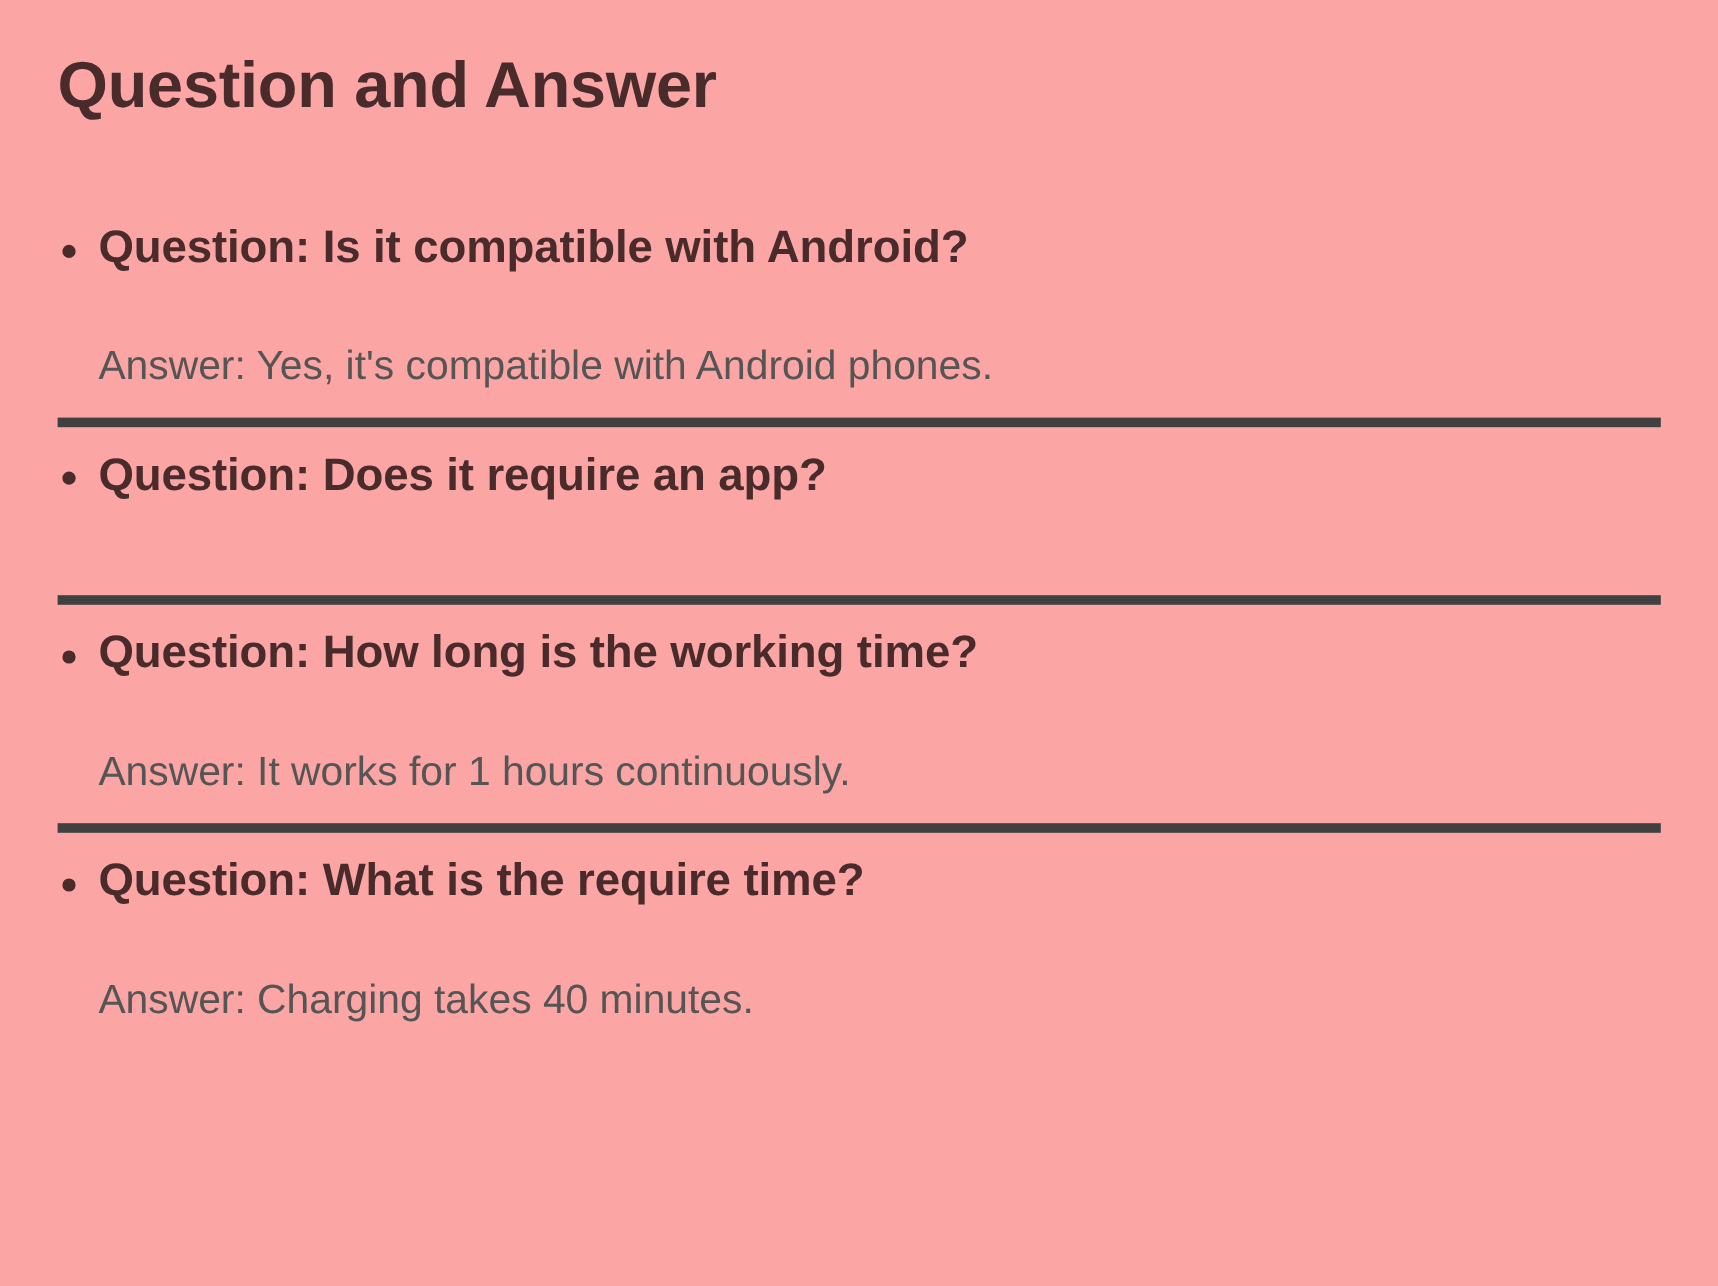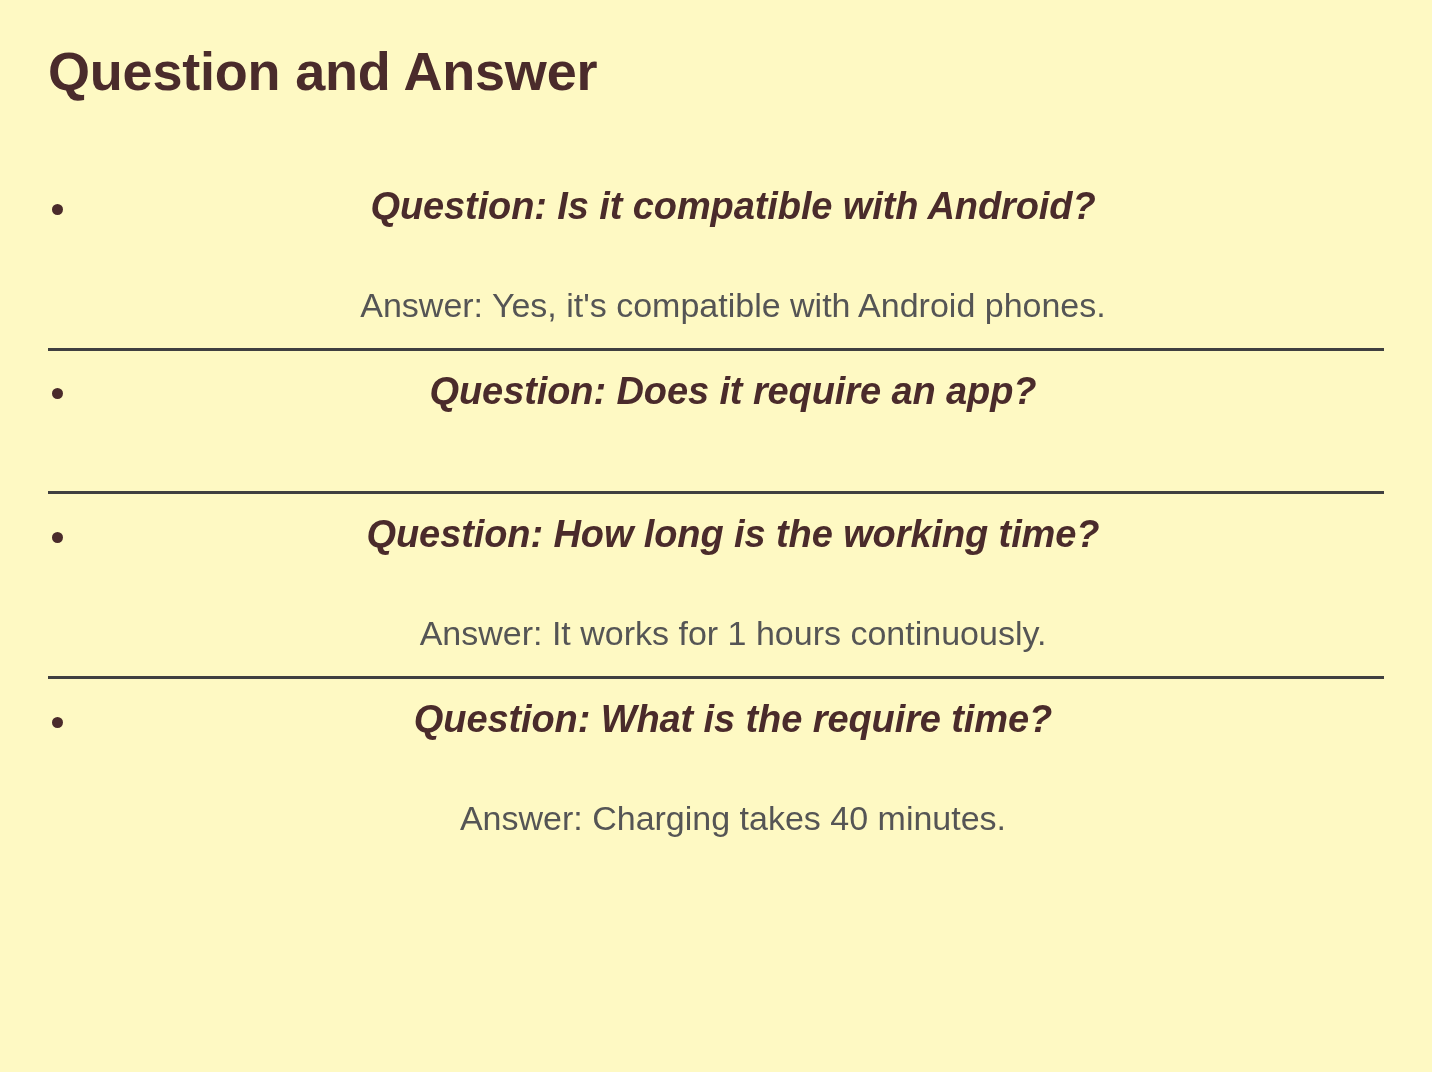--- a/index.html
+++ b/index.html
@@ -11,23 +11,22 @@
     height: 1072px;
     background: #f0e0e0;
     font-family: "Liberation Sans", sans-serif;
     overflow: hidden;
   }
 
   .page {
     position: relative;
     width: 1432px;
     height: 1072px;
-    background: #fef9c3;
+    background: #fca5a5;
     box-sizing: border-box;
-    text-align: center;
   }
 
   .page-title {
     position: absolute;
     left: 48px;
     top: 40px;
     font-size: 54px;
     font-weight: bold;
     color: #4a2b2b;
     letter-spacing: -0.2px;
@@ -41,21 +40,21 @@
     top: 170px;
     width: 1336px;
   }
 
   .qa-item {
     position: relative;
     box-sizing: border-box;
   }
 
   .qa-item + .qa-item {
-    border-top: 3px solid #404040;
+    border-top: 8px solid #404040;
   }
 
   .qa-question {
     position: relative;
     display: block;
     padding-left: 34px;
     font-size: 38px;
     font-weight: bold;
     color: #4a2b2b;
     line-height: 1.18;
@@ -80,21 +79,21 @@
     font-weight: normal;
     color: #555555;
     line-height: 1.2;
     white-space: nowrap;
     margin-top: 13px;
   }
 
   
   .qa-item { padding-top: 18px; padding-bottom: 22px; }
   .qa-item:first-child { padding-top: 14px; }
-  .qa-question { margin-bottom: 56px; font-style: italic; }
+  .qa-question { margin-bottom: 56px; }
 </style>
 </head>
 <body>
 
 <div class="page">
 
   <div class="page-title">Question and Answer</div>
 
   <div class="qa-list">
 

